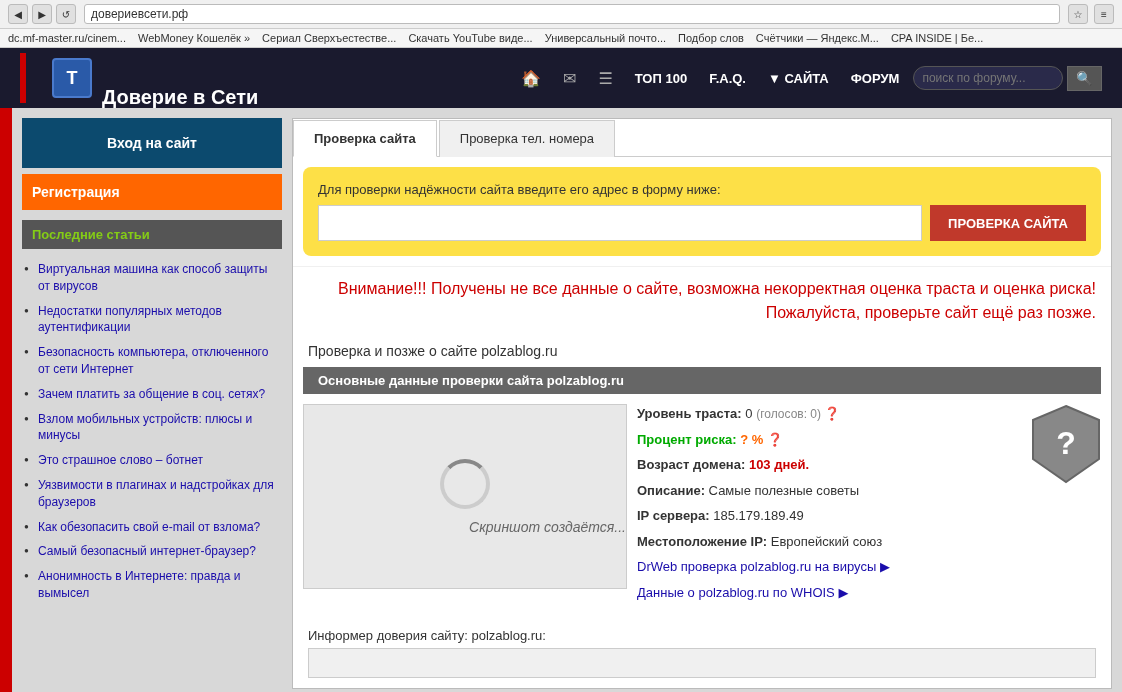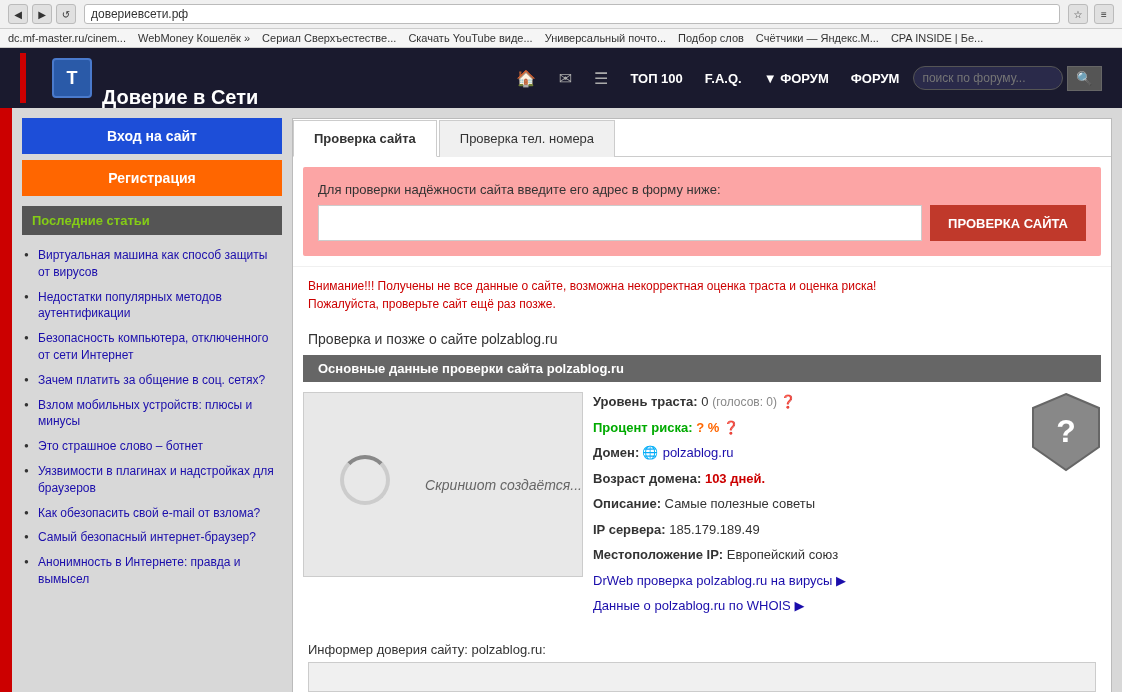--- a/index.html
+++ b/index.html
@@ -92,27 +92,27 @@
     .search-btn {
       background: #555; border: 1px solid #666; color: white; padding: 4px 8px; cursor: pointer;
     }
 
     
     .sidebar {
       width: 260px;
       flex-shrink: 0;
     }
     .btn-login {
-      display: block; width: 100%; background: #1d4ed8; color: white;
-      text-align: center; padding: 10px; font-size: 14px; font-weight: bold;
+      display: block; width: 100%; background: #0c4a6e; color: white;
+      text-align: center; padding: 17px; font-size: 14px; font-weight: bold;
       cursor: pointer; border: none; margin-bottom: 6px;
     }
     .btn-register {
       display: block; width: 100%; background: #ff6600; color: white;
-      text-align: center; padding: 10px; font-size: 14px; font-weight: bold;
+      text-align: left; padding: 10px; font-size: 14px; font-weight: bold;
       cursor: pointer; border: none; margin-bottom: 10px;
     }
     .sidebar-section-title {
       background: #555; color: #84cc16; padding: 7px 10px; font-size: 13px; font-weight: bold;
       margin-bottom: 8px;
     }
     .sidebar-articles { list-style: none; }
     .sidebar-articles li {
       padding: 4px 0; padding-left: 16px; position: relative; color: #1a0dab;
       font-size: 12px; cursor: pointer; line-height: 1.4;
@@ -129,56 +129,56 @@
     .tab {
       padding: 10px 20px; font-size: 13px; cursor: pointer; border: 1px solid #ccc;
       border-bottom: none; background: #f0f0f0; color: #333;
       margin-right: 2px; position: relative; top: 1px;
     }
     .tab.active {
       background: white; border-bottom: 1px solid white; color: #333; font-weight: bold;
     }
 
     
-    .check-area { padding: 15px; background: #fca5a5; margin: 10px; border-radius: 2px; }
+    .check-area { padding: 15px; background: #fde047; margin: 10px; border-radius: 8px; }
     .check-area-label { color: #333; font-size: 13px; margin-bottom: 8px; display: block; }
     .check-form { display: flex; gap: 8px; align-items: center; }
     .check-input {
       flex: 1; padding: 8px; border: 1px solid #ccc; font-size: 13px; height: 36px;
     }
     .check-btn {
       background: #c0392b; color: white; border: none; padding: 8px 18px;
       font-size: 13px; font-weight: bold; cursor: pointer; height: 36px; white-space: nowrap;
     }
 
     
     .warning-box {
       padding: 10px 15px;
       background: white;
       border-top: 1px solid #f0f0f0;
     }
-    .warning-text { color: #cc0000; font-size: 12px; line-height: 1.5; text-align: left; }
+    .warning-text { color: #cc0000; font-size: 16px; line-height: 1.5; text-align: right; }
 
     
     .section-heading { padding: 8px 15px; font-size: 14px; color: #333; }
     .section-subheading {
       background: #666; color: white; padding: 6px 15px; font-size: 13px; font-weight: bold; margin: 0 10px;
     }
 
     
     .site-data-area {
       display: flex;
       padding: 10px;
       gap: 10px;
     }
     .screenshot-box {
-      width: 280px; height: 185px;
+      width: 324px; height: 185px;
       background: #e8e8e8; border: 1px solid #ccc;
-      display: flex; align-items: center; justify-content: center;
-      flex-direction: row; flex-shrink: 0;
+      display: flex; align-items: flex-end; justify-content: center;
+      flex-direction: column; flex-shrink: 0;
       position: relative; overflow: hidden;
     }
     .spinner-ring {
       border: 4px solid #ccc;
       border-top-color: #888;
       border-radius: 50%;
       width: 50px; height: 50px;
       animation: spin 1s linear infinite;
       margin: 0 auto 10px;
     }
@@ -252,21 +252,21 @@
         <span>Т</span>
       </div>
       <span class="logo-text">Доверие в Сети</span>
     </div>
     <div class="header-nav">
       <span class="nav-icon-btn">🏠</span>
       <span class="nav-icon-btn">✉</span>
       <span class="nav-icon-btn">☰</span>
       <span class="nav-link">ТОП 100</span>
       <span class="nav-link">F.A.Q.</span>
-      <span class="nav-dropdown">▼ ФОРУМ</span>
+      <span class="nav-dropdown">▼ САЙТА</span>
       <span class="nav-link">ФОРУМ</span>
       <div class="search-box">
         <input class="search-input" type="text" placeholder="поиск по форуму..." style="">
         <button class="search-btn">🔍</button>
       </div>
     </div>
   </div>
 
   <div class="content-with-redbar">
     <div class="red-left-bar"></div>
@@ -339,25 +339,20 @@
                 <span style="color:#888;font-size:12px;">(голосов: 0)</span>
                 <span style="color:#1a0dab;cursor:pointer;"> ❓</span>
               </div>
 
               <div class="info-row">
                 <span class="info-label" style="color:#00aa00;">Процент риска:</span>
                 <span class="risk-percent">? %</span>
                 <span style="color:#1a0dab;cursor:pointer;"> ❓</span>
               </div>
 
-              <div class="info-row">
-                <span class="info-label">Домен:</span>
-                <span> 🌐 </span>
-                <span class="link-blue">polzablog.ru</span>
-              </div>
 
               <div class="info-row">
                 <span class="info-label">Возраст домена:</span>
                 <span style="color:#cc0000;font-weight:bold;">103 дней.</span>
               </div>
 
 
               <div class="info-row">
                 <span class="info-label">Описание:</span>
                 <span>Самые полезные советы</span>

